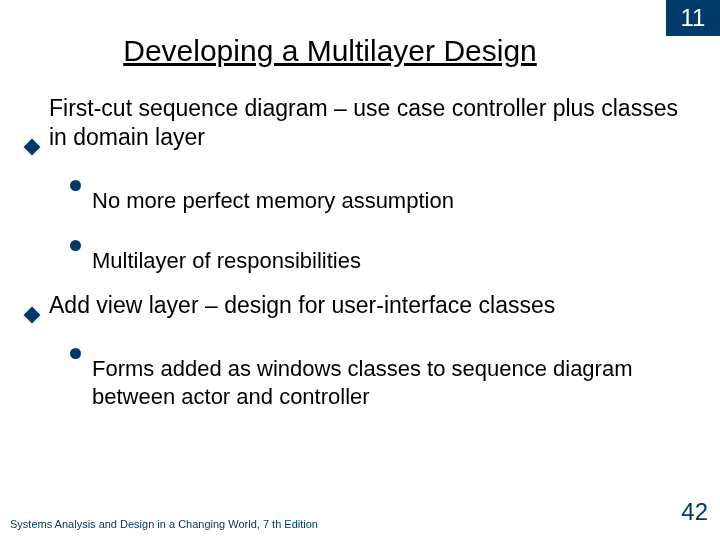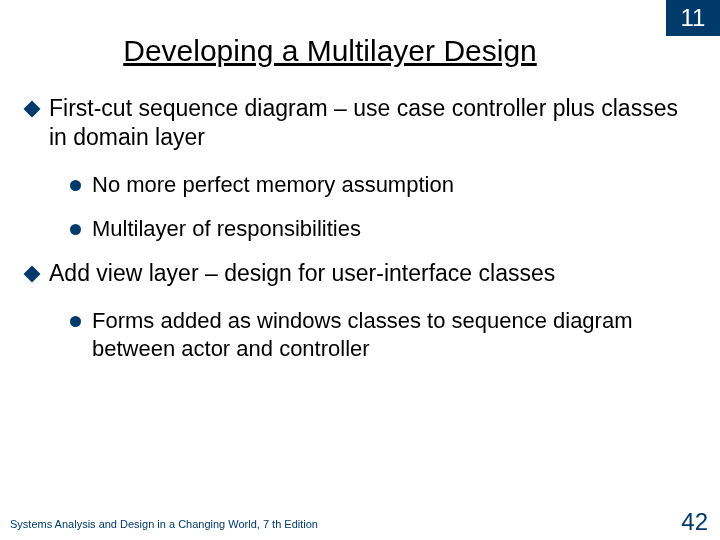--- a/index.html
+++ b/index.html
@@ -36,21 +36,21 @@
     text-decoration: underline;
   }
   .content {
     position: absolute;
     top: 94px;
     left: 26px;
     right: 26px;
   }
   .bullet-l1 {
     display: flex;
-    align-items: flex-start;
+    align-items: flex-end;
     margin-bottom: 18px;
     font-size: 23px;
     line-height: 1.28;
     color: #000;
   }
   .bullet-l1 .diamond {
     flex: 0 0 auto;
     width: 12px;
     height: 12px;
     background: #003a6a;
@@ -74,32 +74,33 @@
     flex: 0 0 auto;
     width: 11px;
     height: 11px;
     background: #003a6a;
     border-radius: 50%;
     margin-top: 9px;
     margin-right: 11px;
   }
   .bullet-l2 .text {
     flex: 1 1 auto;
+    margin-top: 16px;
   }
   .footer-left {
     position: absolute;
     left: 10px;
     bottom: 10px;
     font-size: 11px;
     color: #003a6a;
   }
   .footer-right {
     position: absolute;
     right: 12px;
-    bottom: 4px;
+    bottom: 14px;
     font-size: 24px;
     color: #003a6a;
   }
 </style>
 </head>
 <body>
 
 <div class="chapter-box">
   <span>11</span>
 </div>

